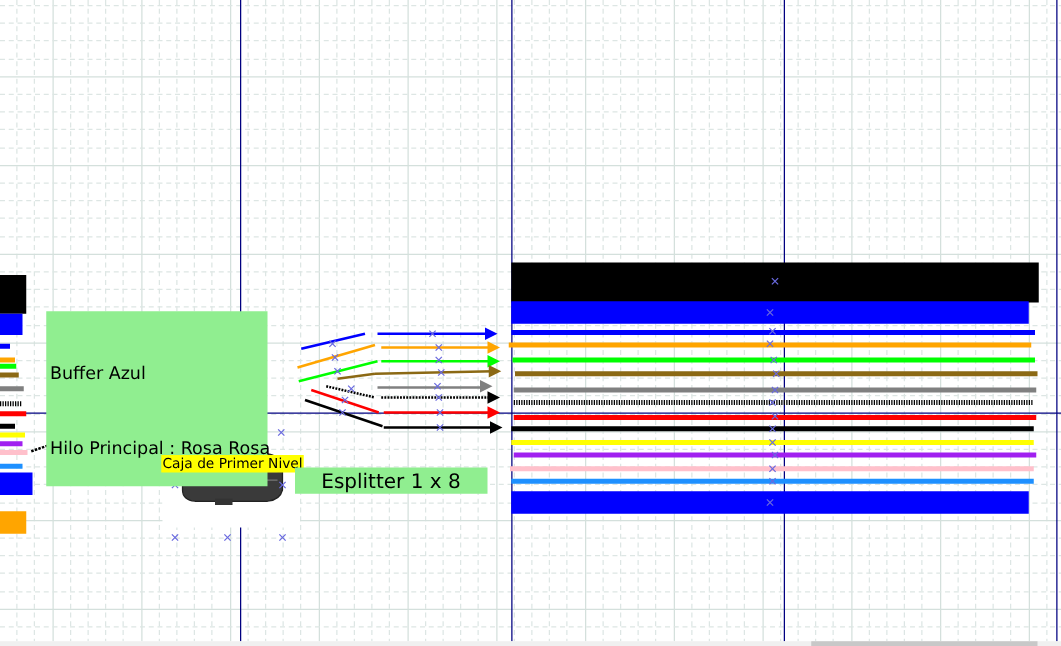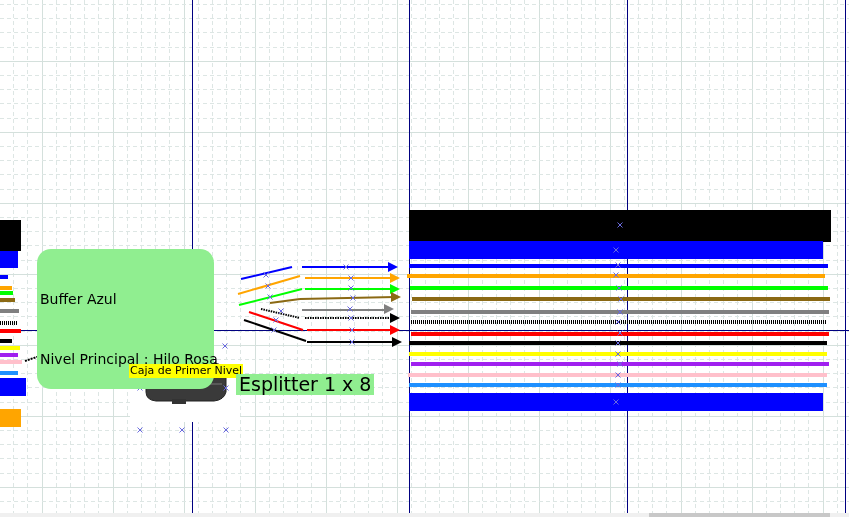--- a/index.html
+++ b/index.html
@@ -1,21 +1,21 @@
 <!DOCTYPE html>
 <html><head>
 <meta charset="utf-8">
 <style>
   html, body { margin:0; padding:0; }
   body { width:849px; height:517px; overflow:hidden; background:#ffffff; position:relative; font-family:"DejaVu Sans", sans-serif; }
   #canvas { position:absolute; left:0; top:0; width:849px; height:517px; }
   .label { position:absolute; color:#000; white-space:pre; line-height:20px; }
-  #buffer-label { left:37px; top:249px; background:#90ee90; padding:0 4px 0 3px; font-size:14px; width:170px;border-radius:14px; }
+  #buffer-label { left:37px; top:249px; background:#90ee90; padding:0 4px 0 3px; font-size:14px; width:170px; }
   #caja-label { left:129px; top:345px; background:#ffff00; font-size:11px; line-height:14px; padding:0 1px;margin-top:19px; }
-  #splitter-label { left:236px; top:374px; background:#90ee90; font-size:19px; line-height:21px; padding:0 3px; }
+  #splitter-label { left:236px; top:374px; background:#90ee90; font-size:16px; line-height:21px; padding:0 21px; }
   #hscroll { position:absolute; left:0; top:513px; width:849px; height:4px; background:#f0f0f0; }
   #hscroll-thumb { position:absolute; left:649px; top:0; width:181px; height:4px; background:#c8c8c8; }
 </style>
 </head>
 <body>
 
 <svg id="canvas" width="849" height="517" viewBox="0 0 849 517" xmlns="http://www.w3.org/2000/svg">
   <g id="grid">
       <line x1="-0.5" y1="0" x2="-0.5" y2="513" stroke="#dde6e4" stroke-width="1" stroke-dasharray="4,3"></line>
       <line x1="13.5" y1="0" x2="13.5" y2="513" stroke="#dde6e4" stroke-width="1" stroke-dasharray="4,3"></line>
@@ -368,20 +368,20 @@
       </g>
       <g stroke="#6a6adf" stroke-width="1">
         <line x1="222.5" y1="343.5" x2="227.5" y2="348.5"></line>
         <line x1="222.5" y1="348.5" x2="227.5" y2="343.5"></line>
       </g>
     </g>
 </svg>
 
 <div id="buffer-label" class="label">
   <div>Buffer Azul</div>
-  <div>Nivel Principal : Hilo Rosa</div>
+  <div>Hilo Principal : Rosa Rosa</div>
 </div>
 <div id="caja-label" class="label">Caja de Primer Nivel</div>
 <div id="splitter-label" class="label">Esplitter 1 x 8</div>
 
 <div id="hscroll">
   <div id="hscroll-thumb"></div>
 </div>
 
 </body></html>

